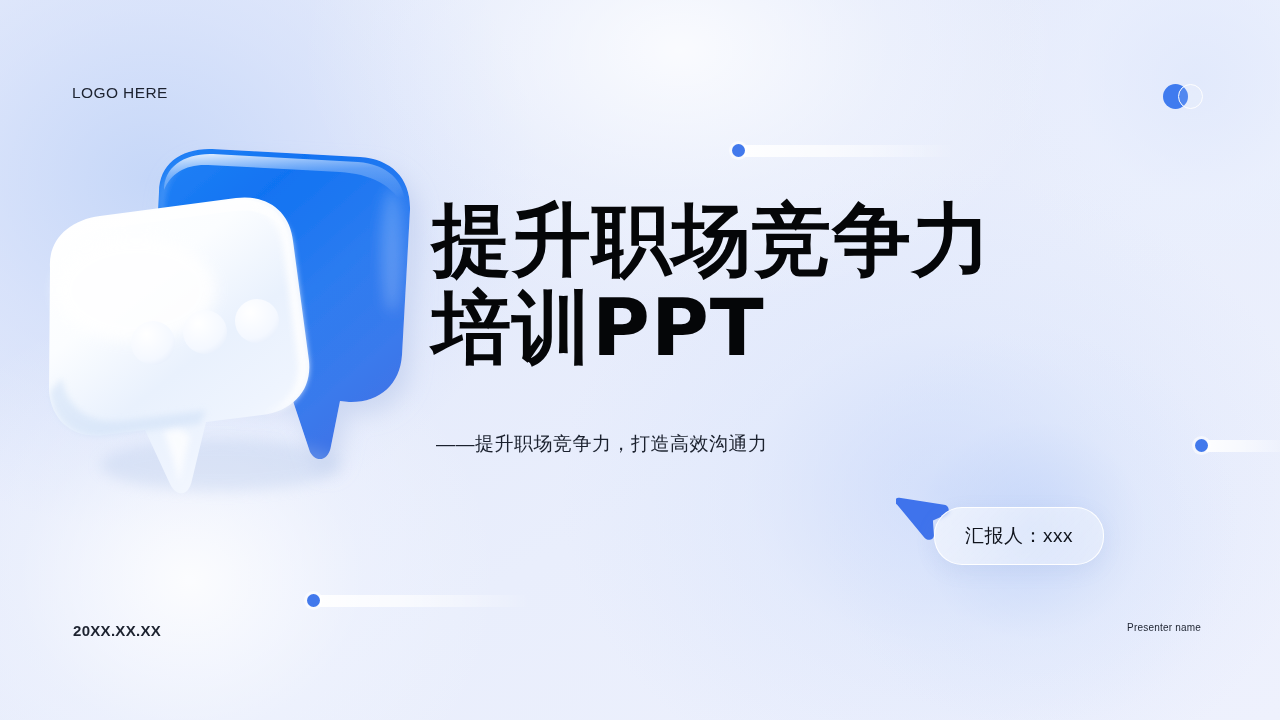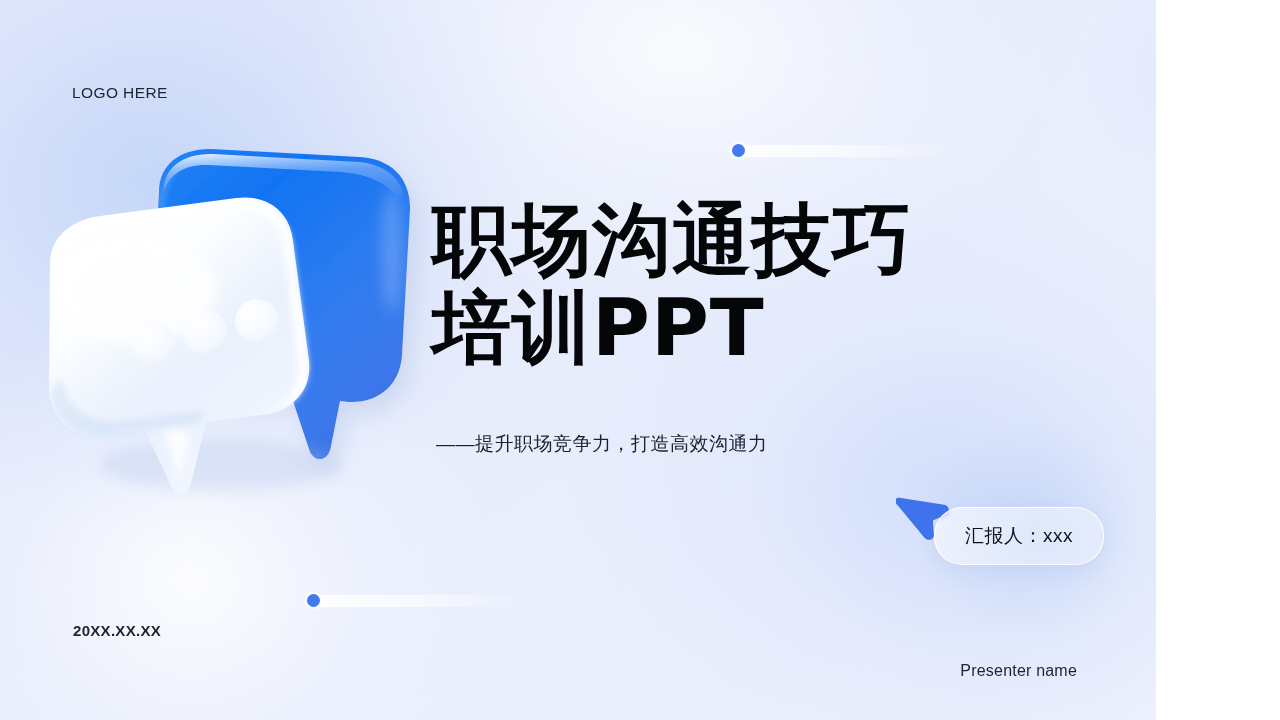--- a/index.html
+++ b/index.html
@@ -6,21 +6,21 @@
     margin: 0;
     padding: 0;
     width: 1280px;
     height: 720px;
     overflow: hidden;
     font-family: "Liberation Sans", sans-serif;
   }
 
   #slide {
     position: relative;
-    width: 1156px;
+    width: 1280px;
     height: 720px;
     overflow: hidden;
     background: linear-gradient(150deg, #e8edfb 0%, #e4eafb 30%, #e9eefc 60%, #eef1fd 100%);
   }
 
   
   .glow {
     position: absolute;
     border-radius: 50%;
     pointer-events: none;
@@ -167,24 +167,23 @@
     position: absolute;
     left: 73px; top: 622px;
     font-size: 15px;
     letter-spacing: 0.3px;
     color: #1d2330;
     font-weight: bold;
   }
   #footer-presenter {
     position: absolute;
     right: 79px; top: 622px;
-    font-size: 16px;
+    font-size: 10px;
     letter-spacing: 0.2px;
     color: #1d2330;
-    margin-top: 40px;
   }
 </style>
 </head>
 <body>
 
 <div id="slide">
 
   <div class="glow glow-a"></div>
   <div class="glow glow-b"></div>
   <div class="glow glow-c"></div>
@@ -322,21 +321,21 @@
         <g>
           <ellipse cx="113" cy="203" rx="22" ry="22" fill="url(#gDot)"></ellipse>
           <ellipse cx="165" cy="192" rx="22" ry="22" fill="url(#gDot)"></ellipse>
           <ellipse cx="217" cy="181" rx="22" ry="22" fill="url(#gDot)"></ellipse>
         </g>
       </g>
     </svg>
   </div>
 
   <div id="title-block">
-    <div class="title-line">职场沟通技巧</div>
+    <div class="title-line">提升职场竞争力</div>
     <div class="title-line">培训PPT</div>
   </div>
   <div id="subtitle">——提升职场竞争力，打造高效沟通力</div>
 
   <div id="cursor-arrow">
     <svg width="62" height="62" viewBox="0 0 62 62" xmlns="http://www.w3.org/2000/svg">
       <path d="M6 10 C3 7 6 2 10 4 L51 23 C56 25 55 32 50 33 L36 35 L33 49 C32 54 25 54 23 49 Z" fill="#3f73ec" transform="rotate(-16 31 31)"></path>
     </svg>
   </div>
 

